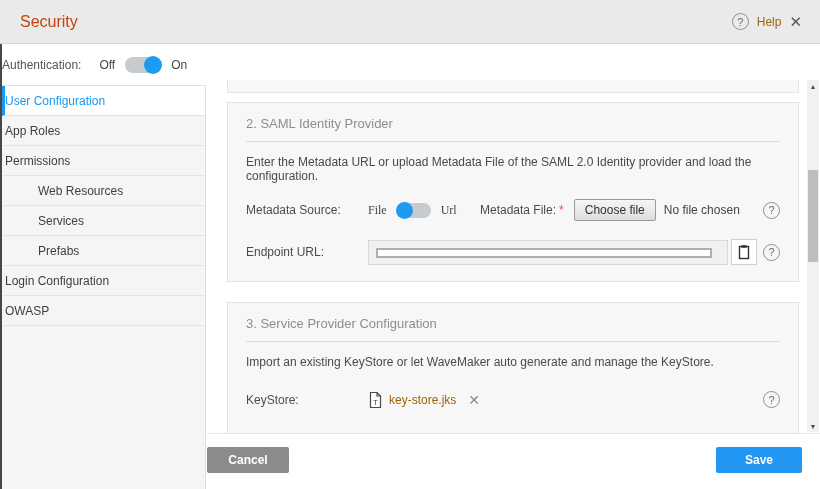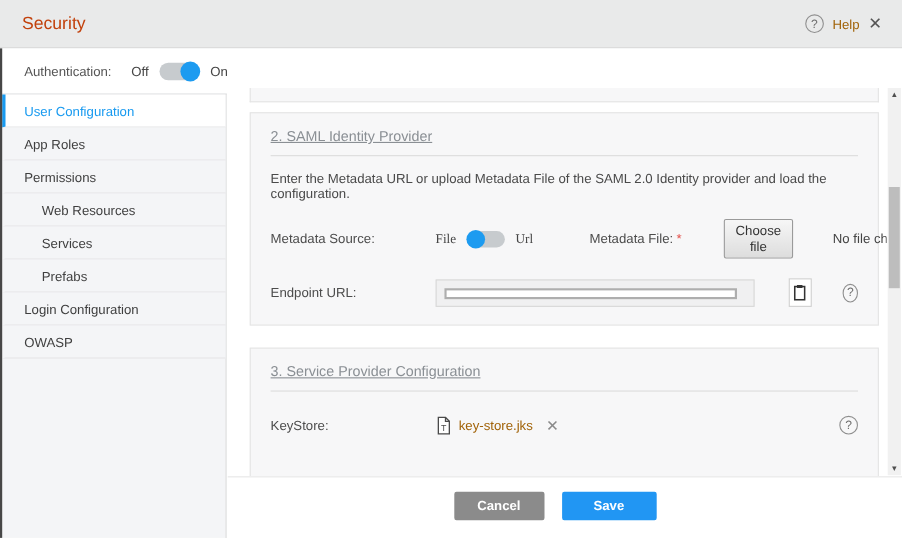--- a/index.html
+++ b/index.html
@@ -12,45 +12,45 @@
   .header-title { font-size:16px; color:#c2410c; }
   .header-right { margin-left:auto; display:flex; align-items:center; gap:8px; }
   .qcircle { display:inline-flex; align-items:center; justify-content:center; width:17px; height:17px; border:1px solid #8f8f8f; border-radius:50%; color:#6e6e6e; font-size:11px; background:transparent; }
   .help-label { color:#a16207; }
   .close-x { font-size:15px; color:#555; cursor:pointer; line-height:1; }
 
   
   .left-edge { position:absolute; left:0; top:44px; bottom:0; width:2px; background:#474747; z-index:30; }
 
   
-  .auth-row { position:absolute; top:44px; left:2px; right:0; height:41px; background:#fff; display:flex; align-items:center; padding-left:20px; }
+  .auth-row { position:absolute; top:44px; left:2px; right:0; height:41px; background:#fff; display:flex; align-items:center; }
   .auth-label { color:#555; margin-right:18px; }
   .toggle-label { color:#454545; }
   .toggle { position:relative; width:36px; height:16px; background:#c7cbce; border-radius:9px; margin:0 10px; cursor:pointer; }
   .toggle .knob { position:absolute; top:-1px; width:18px; height:18px; border-radius:50%; background:#1d9bf0; }
   .toggle.on .knob { right:-1px; }
 
   
   .sidebar { position:absolute; left:2px; top:85px; bottom:0; width:204px; background:#f4f5f7; border-top:1px solid #dfe0e2; border-right:1px solid #dddddd; }
-  .side-item { height:30px; display:flex; align-items:center; padding-left:17px; border-bottom:1px solid #e3e4e6; border-left:3px solid transparent; color:#3f3f3f; cursor:pointer; background:#f4f5f7; }
+  .side-item { height:30px; display:flex; align-items:center; border-bottom:1px solid #e3e4e6; border-left:3px solid transparent; color:#3f3f3f; cursor:pointer; background:#f4f5f7; }
   .side-item.sub { padding-left:33px; }
   .side-item.active { background:#ffffff; color:#189af0; border-left-color:#189af0; }
 
   
   .main { position:absolute; left:207px; top:78px; right:0; bottom:0; background:#fff; }
   .scroll-content { position:absolute; left:0; top:0; right:14px; bottom:56px; overflow:hidden; padding:2px 7px 0 20px; }
 
   .card { background:#f7f7f8; border:1px solid #e4e4e4; padding:13px 18px 16px 18px; }
   .card.partial { height:13px; border-top:none; padding:0; margin-bottom:9px; }
   .card.cut { height:175px; }
-  .card-title { font-size:13px; color:#8a8f94;text-decoration:underline; }
+  .card-title { font-size:13px; color:#8a8f94; }
   .card-divider { border-bottom:1px solid #dcdcdc; margin:10px 0 13px 0; }
   .card-desc { color:#4a4a4a; margin-bottom:16px; }
 
-  .form-row { display:flex; align-items:center; margin-top:14px;gap:28px; }
+  .form-row { display:flex; align-items:center; margin-top:14px; }
   .form-label { width:122px; flex:0 0 122px; color:#4c4c4c; }
   .req { color:#e4544f; margin-left:3px; }
 
   .mini-toggle-group { display:flex; align-items:flex-end; width:112px; flex:0 0 112px;font-family:Liberation Serif, serif; }
   .mini-toggle { position:relative; width:34px; height:15px; background:#c7cbce; border-radius:8px; margin:0 10px; cursor:pointer; }
   .mini-toggle .knob { position:absolute; top:-1px; width:17px; height:17px; border-radius:50%; background:#1d9bf0; left:-1px; }
 
   .file-label { color:#4c4c4c; margin-right:10px; white-space:nowrap; }
   .choose-file-btn { font-family:"Liberation Sans",sans-serif; font-size:12px; color:#333; background:linear-gradient(#f6f6f6,#dddddd); border:1px solid #9a9a9a; border-radius:2px; padding:3px 10px; cursor:pointer; }
   .file-status { color:#444; margin-left:8px; white-space:nowrap; }
@@ -65,21 +65,21 @@
   .remove-x { color:#8a8a8a; font-size:14px; margin-left:12px; cursor:pointer; }
 
   
   .scrollbar { position:absolute; top:2px; right:1px; bottom:57px; width:12px; background:#f1f1f1; }
   .sb-arrow { position:absolute; left:0; width:12px; height:12px; display:flex; align-items:center; justify-content:center; font-size:7px; color:#4f4f4f; cursor:pointer; }
   .sb-arrow.up { top:0; }
   .sb-arrow.down { bottom:0; }
   .sb-thumb { position:absolute; left:1px; width:10px; top:90px; height:92px; background:#bdbdbd; cursor:grab; }
 
   
-  .footer { position:absolute; left:0; right:0; bottom:0; height:56px; background:#fff; border-top:1px solid #e6e6e6; display:flex; align-items:flex-start; justify-content:center; padding:13px 18px 0 0; gap:16px; }
+  .footer { position:absolute; left:0; right:0; bottom:0; height:56px; background:#fff; border-top:1px solid #e6e6e6; display:flex; align-items:flex-start; justify-content:space-between; padding:13px 18px 0 0; gap:16px; }
   .btn { font-family:"Liberation Sans",sans-serif; border:none; border-radius:2px; color:#fff; font-size:12px; font-weight:bold; width:82px; height:26px; cursor:pointer; }
   .btn.cancel { background:#8b8b8b; }
   .btn.save { background:#2196f3; width:86px; }
 
   svg { display:block; }
 </style>
 </head>
 <body>
 
 <div class="dialog">
@@ -169,20 +169,21 @@
           </span>
           <span class="qcircle row-help">?</span>
         </div>
       </div>
 
       <div style="height:20px;"></div>
 
       <div class="card cut">
         <div class="card-title">3. Service Provider Configuration</div>
         <div class="card-divider"></div>
+        <div class="card-desc">Import an existing KeyStore or let WaveMaker auto generate and manage the KeyStore.</div>
 
         <div class="form-row" style="margin-top:22px;">
           <span class="form-label">KeyStore:</span>
           <span class="keystore-chip">
             <svg width="15" height="18" viewBox="0 0 15 18">
               <path d="M2.5 1.5 L9 1.5 L12.5 5 L12.5 16.5 L2.5 16.5 Z" fill="#fff" stroke="#4a4a4a" stroke-width="1.2"></path>
               <path d="M9 1.5 L9 5 L12.5 5" fill="none" stroke="#4a4a4a" stroke-width="1.2"></path>
               <text x="5" y="13.5" font-size="8" fill="#4a4a4a" font-family="Liberation Sans, sans-serif">T</text>
             </svg>
             <span class="file-link">key-store.jks</span>

